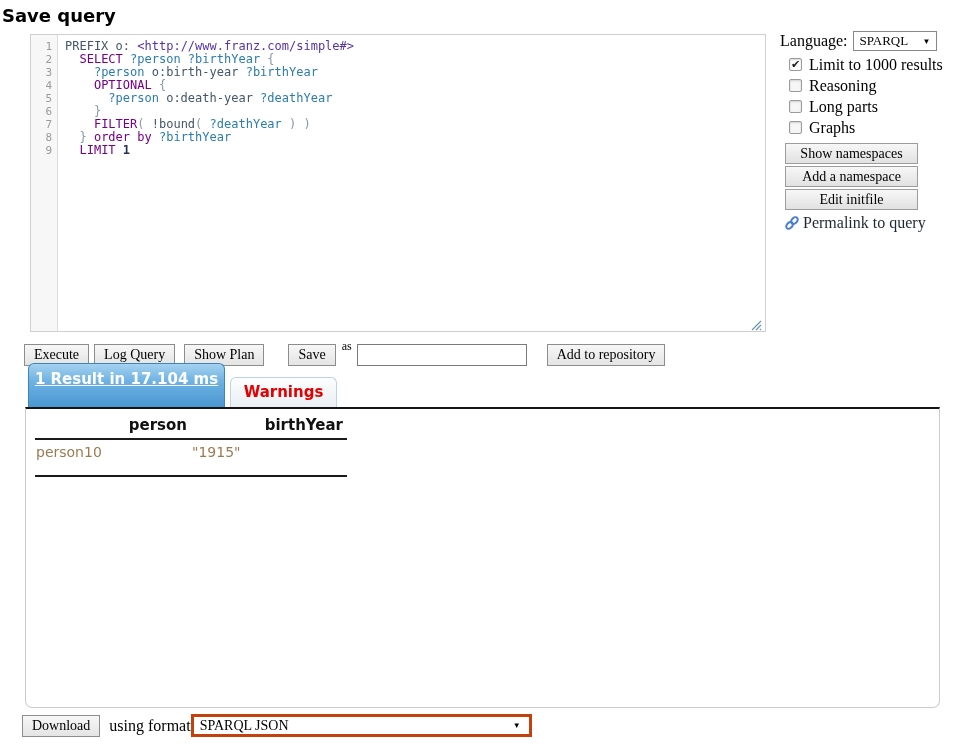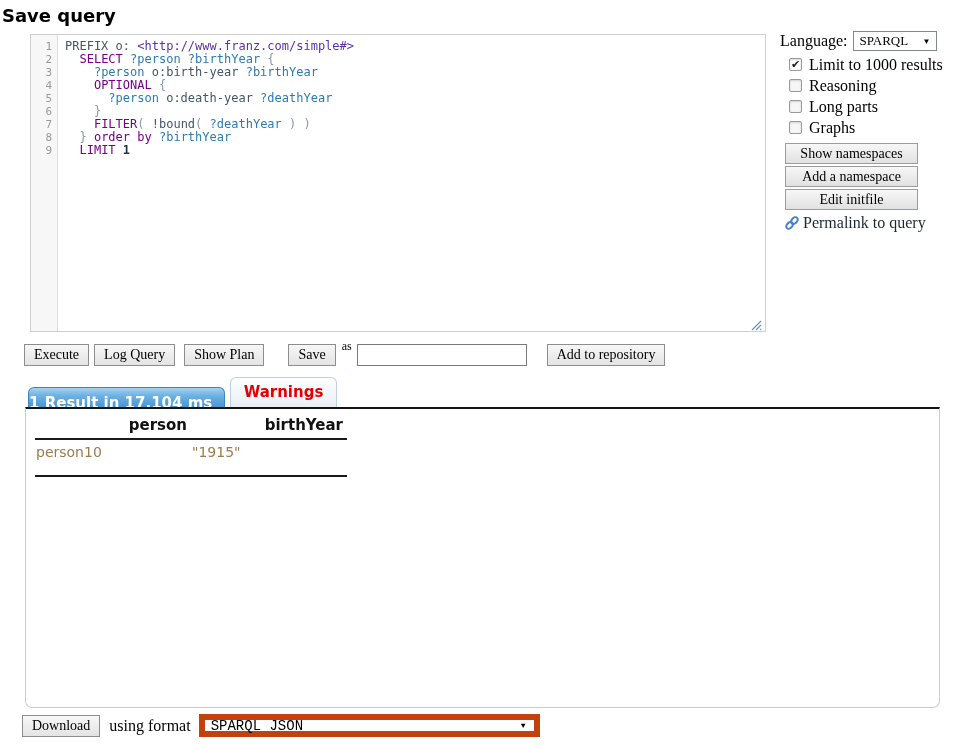--- a/index.html
+++ b/index.html
@@ -46,41 +46,41 @@
   
   .toolbar { position:absolute; left:24px; top:339px; display:flex; align-items:center; }
   .btn { border:1px solid #8d8d8d; background:linear-gradient(#f7f7f7,#e4e4e4);
          font:14px "Liberation Serif", serif; color:#000; padding:2px 9px; height:22px; cursor:pointer; }
   .m5 { margin-left:5px; } .m9 { margin-left:9px; } .m24 { margin-left:24px; } .m20 { margin-left:20px; }
   .as-label { font-size:12px; margin:0 5px 16px 6px; }
   .save-input { width:170px; height:22px; border:1px solid #7a7a7a; font:14px "Liberation Serif", serif; padding:0 3px; }
 
   
   .tabs { position:absolute; left:28px; top:375px; height:32px; display:flex; align-items:flex-end; gap:5px; }
-  .tab-active { width:197px; height:20px; border-radius:6px 6px 0 0; border:1px solid #3d85bb; border-bottom:none;
+  .tab-active { width:197px; height:44px; border-radius:6px 6px 0 0; border:1px solid #3d85bb; border-bottom:none;
                 background:linear-gradient(180deg,#a6d2f0 0%,#6db2e2 40%,#4a97d2 100%);
-                color:#fff; font:bold 15px/30px "DejaVu Sans", sans-serif; text-align:left; cursor:pointer;text-decoration:underline; }
+                color:#fff; font:bold 15px/30px "DejaVu Sans", sans-serif; text-align:center; cursor:pointer;text-decoration:underline; }
   .tab-inactive { width:107px; height:30px; border-radius:6px 6px 0 0; border:1px solid #bdd2e2; border-bottom:none;
                   background:linear-gradient(180deg,#fdfefe,#e9eff4);
                   color:#e40000; font:bold 15px/28px "DejaVu Sans", sans-serif; text-align:center; cursor:pointer; }
 
   
   .results-panel { position:absolute; left:25px; top:407px; width:915px; height:301px; background:#fff;
                    border-top:2px solid #141414; border-left:1px solid #ccc; border-right:1px solid #ccc;
                    border-bottom:1px solid #ccc; border-radius:0 0 7px 7px; }
   .results-table { margin:4px 0 0 9px; border-collapse:collapse; }
   .results-table th { width:156px; font:bold 15px "DejaVu Sans", sans-serif; color:#111; text-align:right;
                       padding:3px 4px 4px 1px; border-bottom:2px solid #1a1a1a; }
   .results-table td { font:14px "DejaVu Sans", sans-serif; color:#9c7b50;
                       padding:4px 4px 15px 1px; border-bottom:2px solid #1a1a1a; }
 
   
   .download-bar { position:absolute; left:22px; top:714px; display:flex; align-items:center; }
   .using-label { margin-left:9px; font-size:16px; }
-  .select-lg { margin-left:8px; width:341px; height:23px; border:6px solid #c2410c; padding:0 8px 0 6px; font-size:14px;font-family:Liberation Mono, monospace; }
+  .select-lg { width:341px; height:23px; border:3px solid #c2410c; padding:0 8px 0 6px; font-size:14px; }
 </style>
 </head>
 <body>
 
 <div class="title">Save query</div>
 
 <div class="editor">
   <div class="gutter">
       <div class="ln">1</div>
       <div class="ln">2</div>

